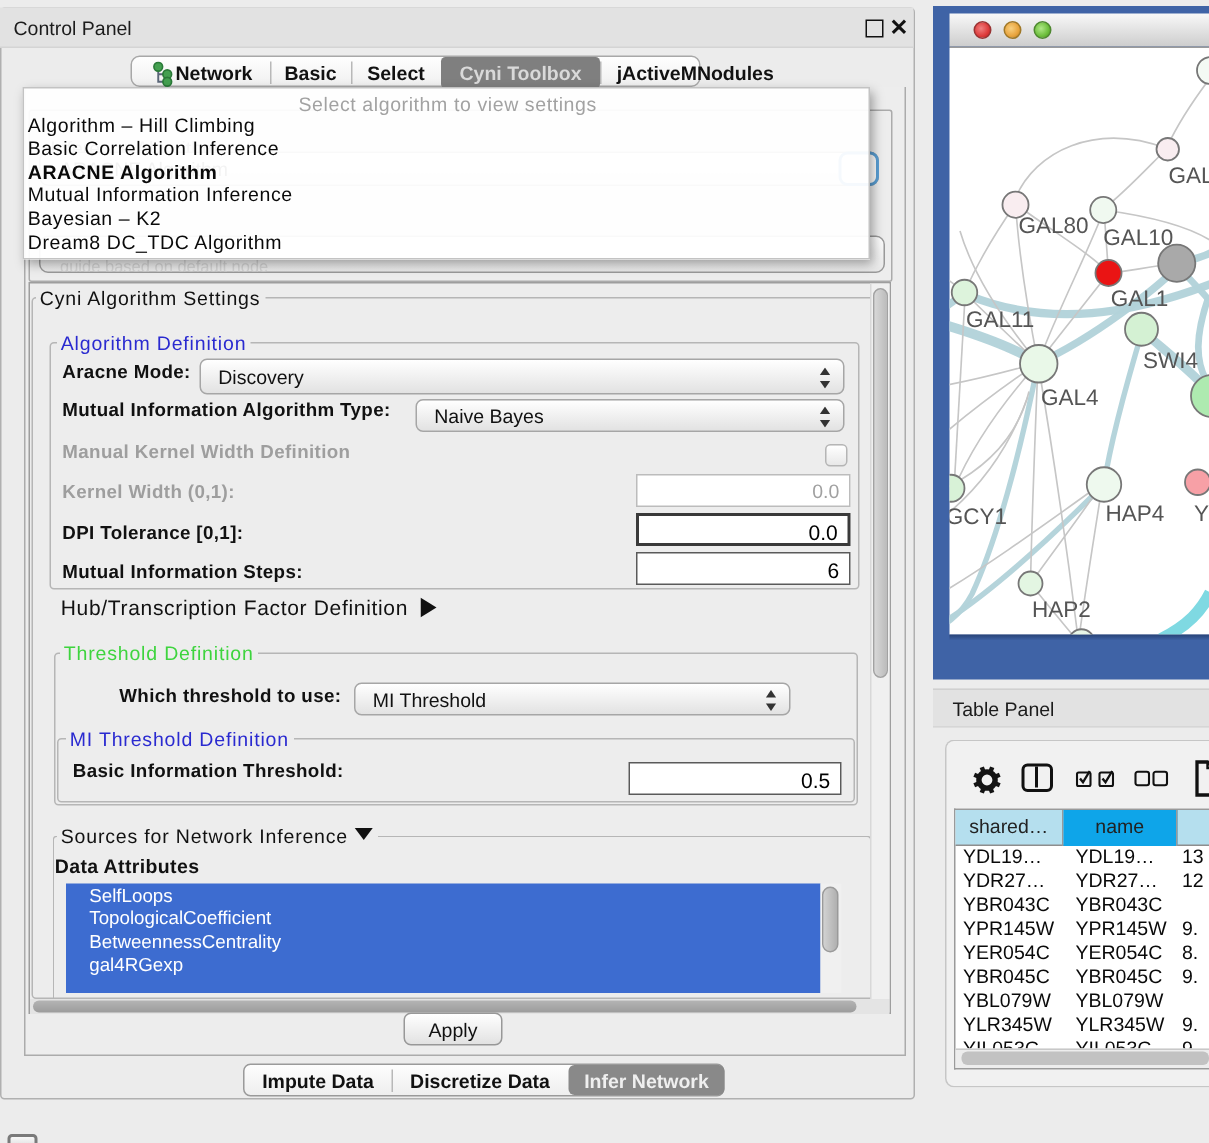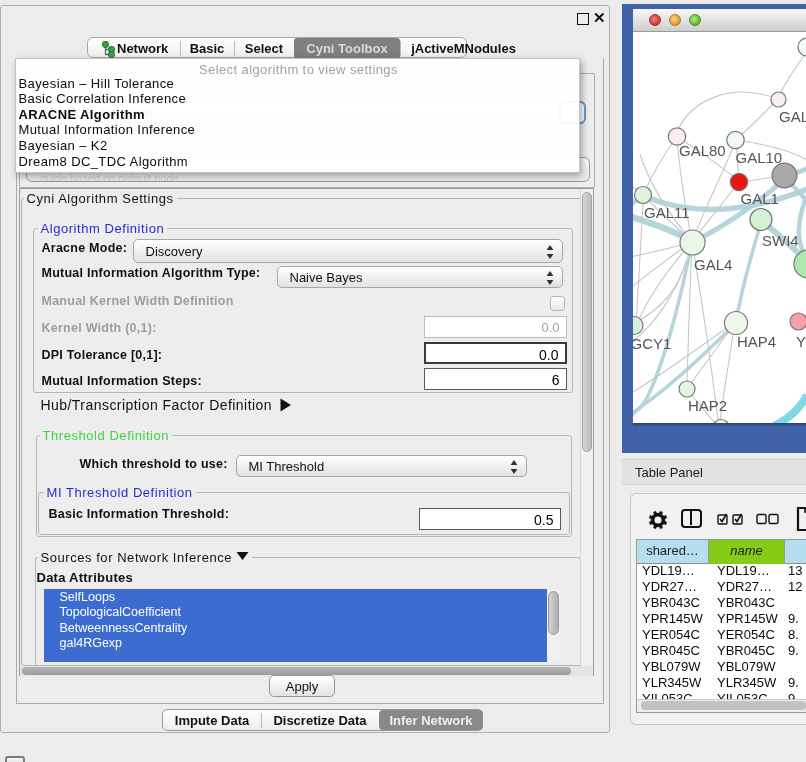--- a/index.html
+++ b/index.html
@@ -53,20 +53,23 @@
   #tpstrip { left:622px; top:459px; width:184px; height:26px; background:#e2e2e2; border-top:1px solid #d0d0d0; border-bottom:1px solid #d6d6d6; }
   #tpstrip .t { position:absolute; left:13px; top:5px; font-size:13px; color:#1c1c1c; }
   #tpanel { left:630px; top:493px; width:176px; height:232px; background:#f1f1f1; border:1px solid #c6c6c6; border-radius:6px; border-right:none; border-top-right-radius:0; border-bottom-right-radius:0; }
   #tablebox { position:absolute; left:5px; top:45px; width:171px; height:174px; border:1px solid #9a9a9a; border-right:none; background:#fff; }
 </style>
 </head>
 <body>
 <div id="root">
 
   <div class="abs" id="cpwin">
+    <div class="abs" id="cptitle">
+        <span class="t">Control Panel</span>
+      </div>
     <div class="abs" id="btnfloat"></div>
     <div class="abs" id="btnclose">✕</div>
 
     <div class="abs" id="content"></div>
 
     <div class="abs" id="tabstrip">
       <svg class="abs" style="left:13px;top:3px" width="17" height="17" viewBox="0 0 17 17">
         <path d="M4.5 4.5 L4.5 13.5 L9.5 13.5 M4.5 8.5 L9.5 8.5" stroke="#5a6678" stroke-width="1.3" fill="none"></path>
         <circle cx="4.5" cy="3.5" r="2.9" fill="#44a050" stroke="#2a7a38" stroke-width="1.1"></circle>
         <circle cx="10.5" cy="8.5" r="2.9" fill="#44a050" stroke="#2a7a38" stroke-width="1.1"></circle>
@@ -170,21 +173,21 @@
     <div class="abs" id="segctl">
       <div class="segtxt" style="left:0px; width:98px;">Impute Data</div>
       <div class="tabsep" style="left:98px"></div>
       <div class="segtxt" style="left:98px; width:118px;">Discretize Data</div>
       <div id="seginfer"></div>
       <div class="segtxt" style="left:216px; width:104px; color:#efefef;">Infer Network</div>
     </div>
 
     <div class="abs" id="popup">
       <div class="hint">Select algorithm to view settings</div>
-      <div class="pitem" style="top:18px;">Bayesian – Hill Tolerance</div>
+      <div class="pitem" style="top:18px;">Algorithm – Hill Climbing</div>
       <div class="pitem" style="top:33px;">Basic Correlation Inference</div>
       <div class="pitem" style="top:49px; font-weight:bold;">ARACNE Algorithm</div>
       <div class="pitem" style="top:64.5px;">Mutual Information Inference</div>
       <div class="pitem" style="top:80px;">Bayesian – K2</div>
       <div class="pitem" style="top:96px;">Dream8 DC_TDC Algorithm</div>
     </div>
   </div>
 
   <div class="abs" id="blstub"></div>
 
@@ -304,21 +307,21 @@
       <rect x="13" y="1.5" width="9" height="9" fill="none" stroke="#111" stroke-width="1.4" rx="1.5"></rect>
     </svg>
     <svg class="abs" style="left:165px; top:12px;" width="14" height="26" viewBox="0 0 14 26">
       <path d="M2 2 L9 2 L13 6 L13 24 L2 24 Z" fill="none" stroke="#111" stroke-width="2.2"></path>
       <path d="M9 2 L9 6 L13 6" fill="none" stroke="#111" stroke-width="1.6"></path>
     </svg>
 
     <div class="abs" id="tablebox">
       <div class="abs" style="left:0; top:0; width:171px; height:24px; border-bottom:1.5px solid #8e8e8e; background:#b5dfee;">
         <div class="abs" style="left:0; top:0; width:72px; height:24px; border-right:1px solid #9a9a9a; text-align:center; font-size:13px; color:#222; padding-top:3px;">shared…</div>
-        <div class="abs" style="left:72px; top:0; width:76px; height:24px; border-right:1px solid #9a9a9a; background:#84cc16; text-align:center; font-size:13px; color:#222; padding-top:3px;font-style:italic;">name</div>
+        <div class="abs" style="left:72px; top:0; width:76px; height:24px; border-right:1px solid #9a9a9a; background:#0ea5e9; text-align:center; font-size:13px; color:#222; padding-top:3px;">name</div>
       </div>
       <div class="abs" style="left:0; top:24px; width:171px; height:135px; overflow:hidden; font-size:13px; color:#0a0a0a;">
         <div class="abs" style="left:5px; top:-1px; line-height:16.05px;">YDL19…<br>YDR27…<br>YBR043C<br>YPR145W<br>YER054C<br>YBR045C<br>YBL079W<br>YLR345W<br>YIL053C</div>
         <div class="abs" style="left:80px; top:-1px; line-height:16.05px;">YDL19…<br>YDR27…<br>YBR043C<br>YPR145W<br>YER054C<br>YBR045C<br>YBL079W<br>YLR345W<br>YIL053C</div>
         <div class="abs" style="left:151px; top:-1px; line-height:16.05px;">13<br>12<br><br>9.<br>8.<br>9.<br><br>9.<br>9.</div>
       </div>
       <div class="abs" style="left:0; top:159px; width:171px; height:13px; background:#ededed; border-top:1px solid #c8c8c8;">
         <div class="abs" style="left:4px; top:1px; width:165px; height:8.5px; background:#c2c2c2; border-radius:4px;"></div>
       </div>
     </div>

